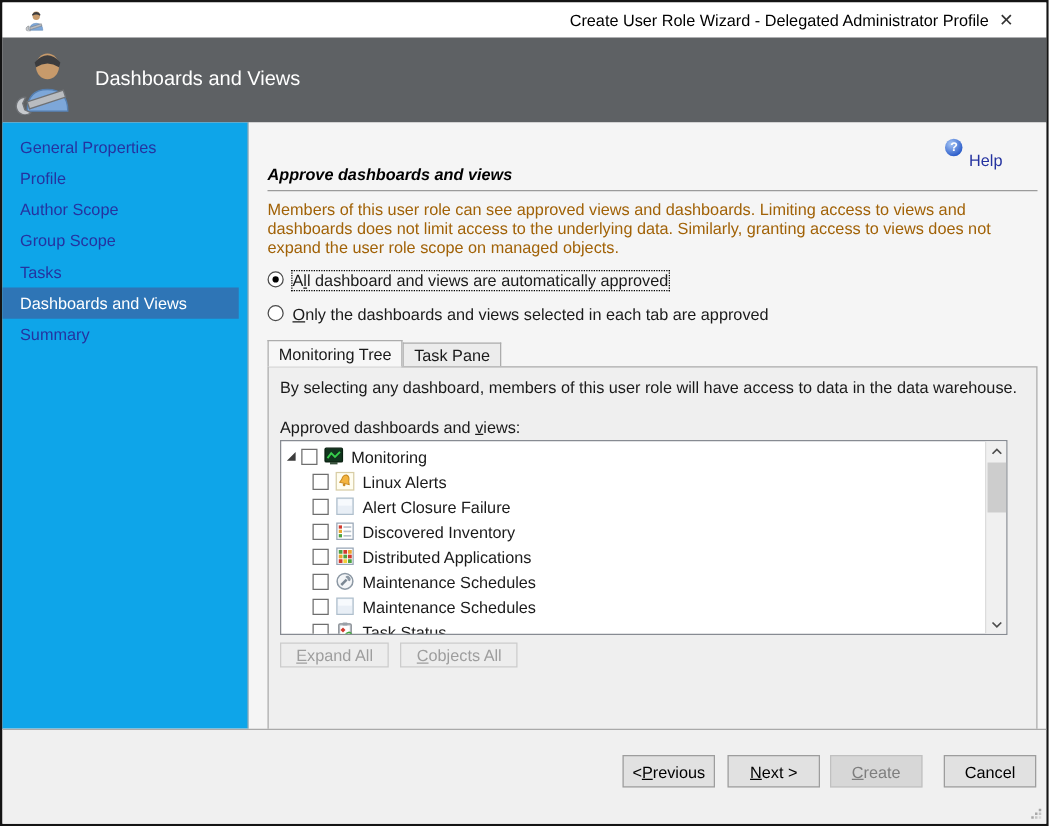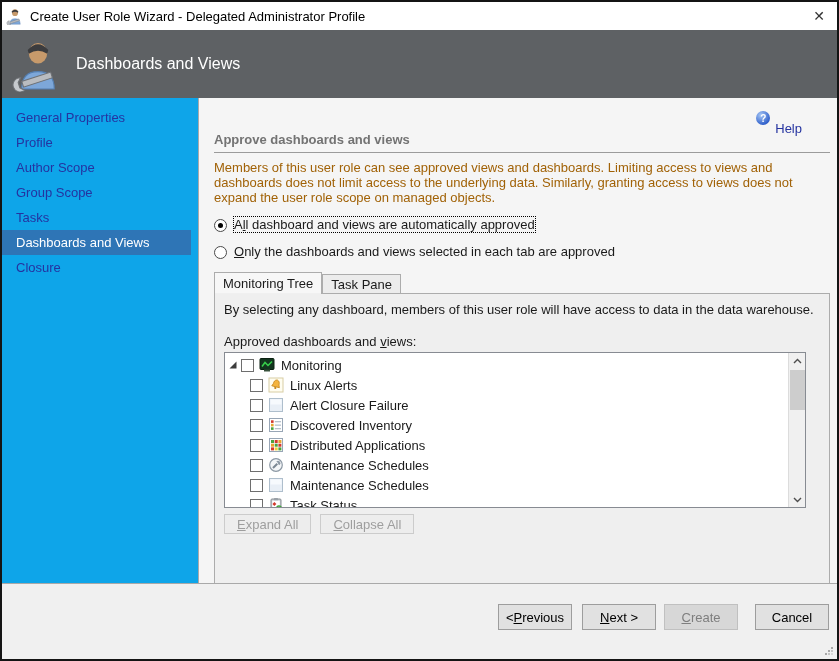--- a/index.html
+++ b/index.html
@@ -1,45 +1,45 @@
 <!DOCTYPE html>
 <html><head>
 <meta charset="utf-8">
 <style>
   * { margin:0; padding:0; box-sizing:border-box; }
   html,body { width:839px; height:661px; }
   body { font-family:"Liberation Sans", sans-serif; font-size:13px; color:#1a1a1a; background:#fff; }
   .dialog { width:839px; height:661px; border:2px solid #141414; display:flex; flex-direction:column; background:#fff; }
 
   
-  .titlebar { height:28px; background:#fff; display:flex; align-items:center; padding:0 4px; flex:0 0 auto; }
+  .titlebar { height:28px; background:#fff; display:flex; align-items:center; padding:0 18px; flex:0 0 auto;text-align:right; }
   .titlebar .app-icon { width:18px; height:18px; margin-right:6px; }
   .titlebar .title { flex:1; font-size:13px; color:#000; }
   .close-btn { width:28px; height:22px; display:flex; align-items:center; justify-content:center; font-size:14px; color:#333; cursor:default; }
 
   
   .banner { height:68px; background:#5e6164; display:flex; align-items:center; flex:0 0 auto; }
   .banner .banner-icon { width:52px; height:56px; margin-left:10px; }
   .banner .banner-title { color:#fff; font-size:16px; margin-left:12px; }
 
   
   .body { flex:1 1 auto; display:flex; min-height:0; }
   .sidebar { width:197px; background:#0ea5e9; border-right:1px solid #a9a9a9; padding-top:7px; flex:0 0 auto; }
   .nav-item { height:25px; line-height:25px; padding-left:14px; margin-right:7px; color:#2533a0; cursor:default; }
   .nav-item.selected { background:#2e75b6; color:#fff; }
 
   .content { flex:1; background:#f5f5f5; padding:12px 7px 0 15px; min-width:0; }
   .help-row { display:flex; justify-content:flex-end; align-items:center; height:16px; margin-right:28px; }
   .help-ball { width:14px; height:14px; border-radius:50%; background:radial-gradient(circle at 35% 30%, #a6c6f5, #2b5cc9 75%); color:#fff; font-size:10px; font-weight:bold; display:flex; align-items:center; justify-content:center; margin-right:5px; }
   .help-label { color:#2533a0;margin-top:20px; }
-  h1.page-heading { font-size:13px; font-weight:bold; color:#737373; margin-top:6px; }
+  h1.page-heading { font-size:13px; font-weight:bold; color:#000000; margin-top:6px;font-style:italic; }
   .heading-rule { border:none; border-top:1px solid #9b9b9b; margin-top:5px; }
   .page-desc { margin-top:7px; line-height:15px; color:#a16207; }
 
-  .radio-row { display:flex; align-items:flex-end; margin-top:12px; }
+  .radio-row { display:flex; align-items:flex-start; margin-top:12px; }
   .radio { width:13px; height:13px; border:1px solid #4a4a4a; border-radius:50%; background:#fff; margin-right:7px; position:relative; flex:0 0 auto; }
   .radio.checked::after { content:""; position:absolute; left:3px; top:3px; width:5px; height:5px; border-radius:50%; background:#000; }
   .radio-label.focused { outline:1px dotted #000; }
   .mn { text-decoration:underline; }
 
   
   .tab-control { margin-top:13px; width:616px; }
   .tab-strip { display:flex; height:21px;text-align:right; }
   .tab { padding:0 8px; border:1px solid #acacac; border-bottom:none; display:flex; align-items:center; background:#ececec; margin-top:2px; }
   .tab.active { background:#f7f7f7; margin-top:0; position:relative; z-index:2; }
@@ -108,21 +108,21 @@
   </div>
 
   <div class="body">
     <div class="sidebar">
       <div class="nav-item">General Properties</div>
       <div class="nav-item">Profile</div>
       <div class="nav-item">Author Scope</div>
       <div class="nav-item">Group Scope</div>
       <div class="nav-item">Tasks</div>
       <div class="nav-item selected">Dashboards and Views</div>
-      <div class="nav-item">Closure</div>
+      <div class="nav-item">Summary</div>
     </div>
 
     <div class="content">
       <div class="help-row">
         <span class="help-ball">?</span>
         <span class="help-label">Help</span>
       </div>
 
       <h1 class="page-heading">Approve dashboards and views</h1>
       <hr class="heading-rule">
@@ -286,21 +286,21 @@
 
           <div class="tree-btn-row">
             <button class="tree-btn">
                 <span></span>
                 <span class="mn">E</span>
                 <span>xpand All</span>
               </button>
             <button class="tree-btn">
                 <span></span>
                 <span class="mn">C</span>
-                <span>ollapse All</span>
+                <span>objects All</span>
               </button>
           </div>
         </div>
       </div>
     </div>
   </div>
 
   <div class="footer">
     <div class="footer-buttons">
       <button class="btn prev">

